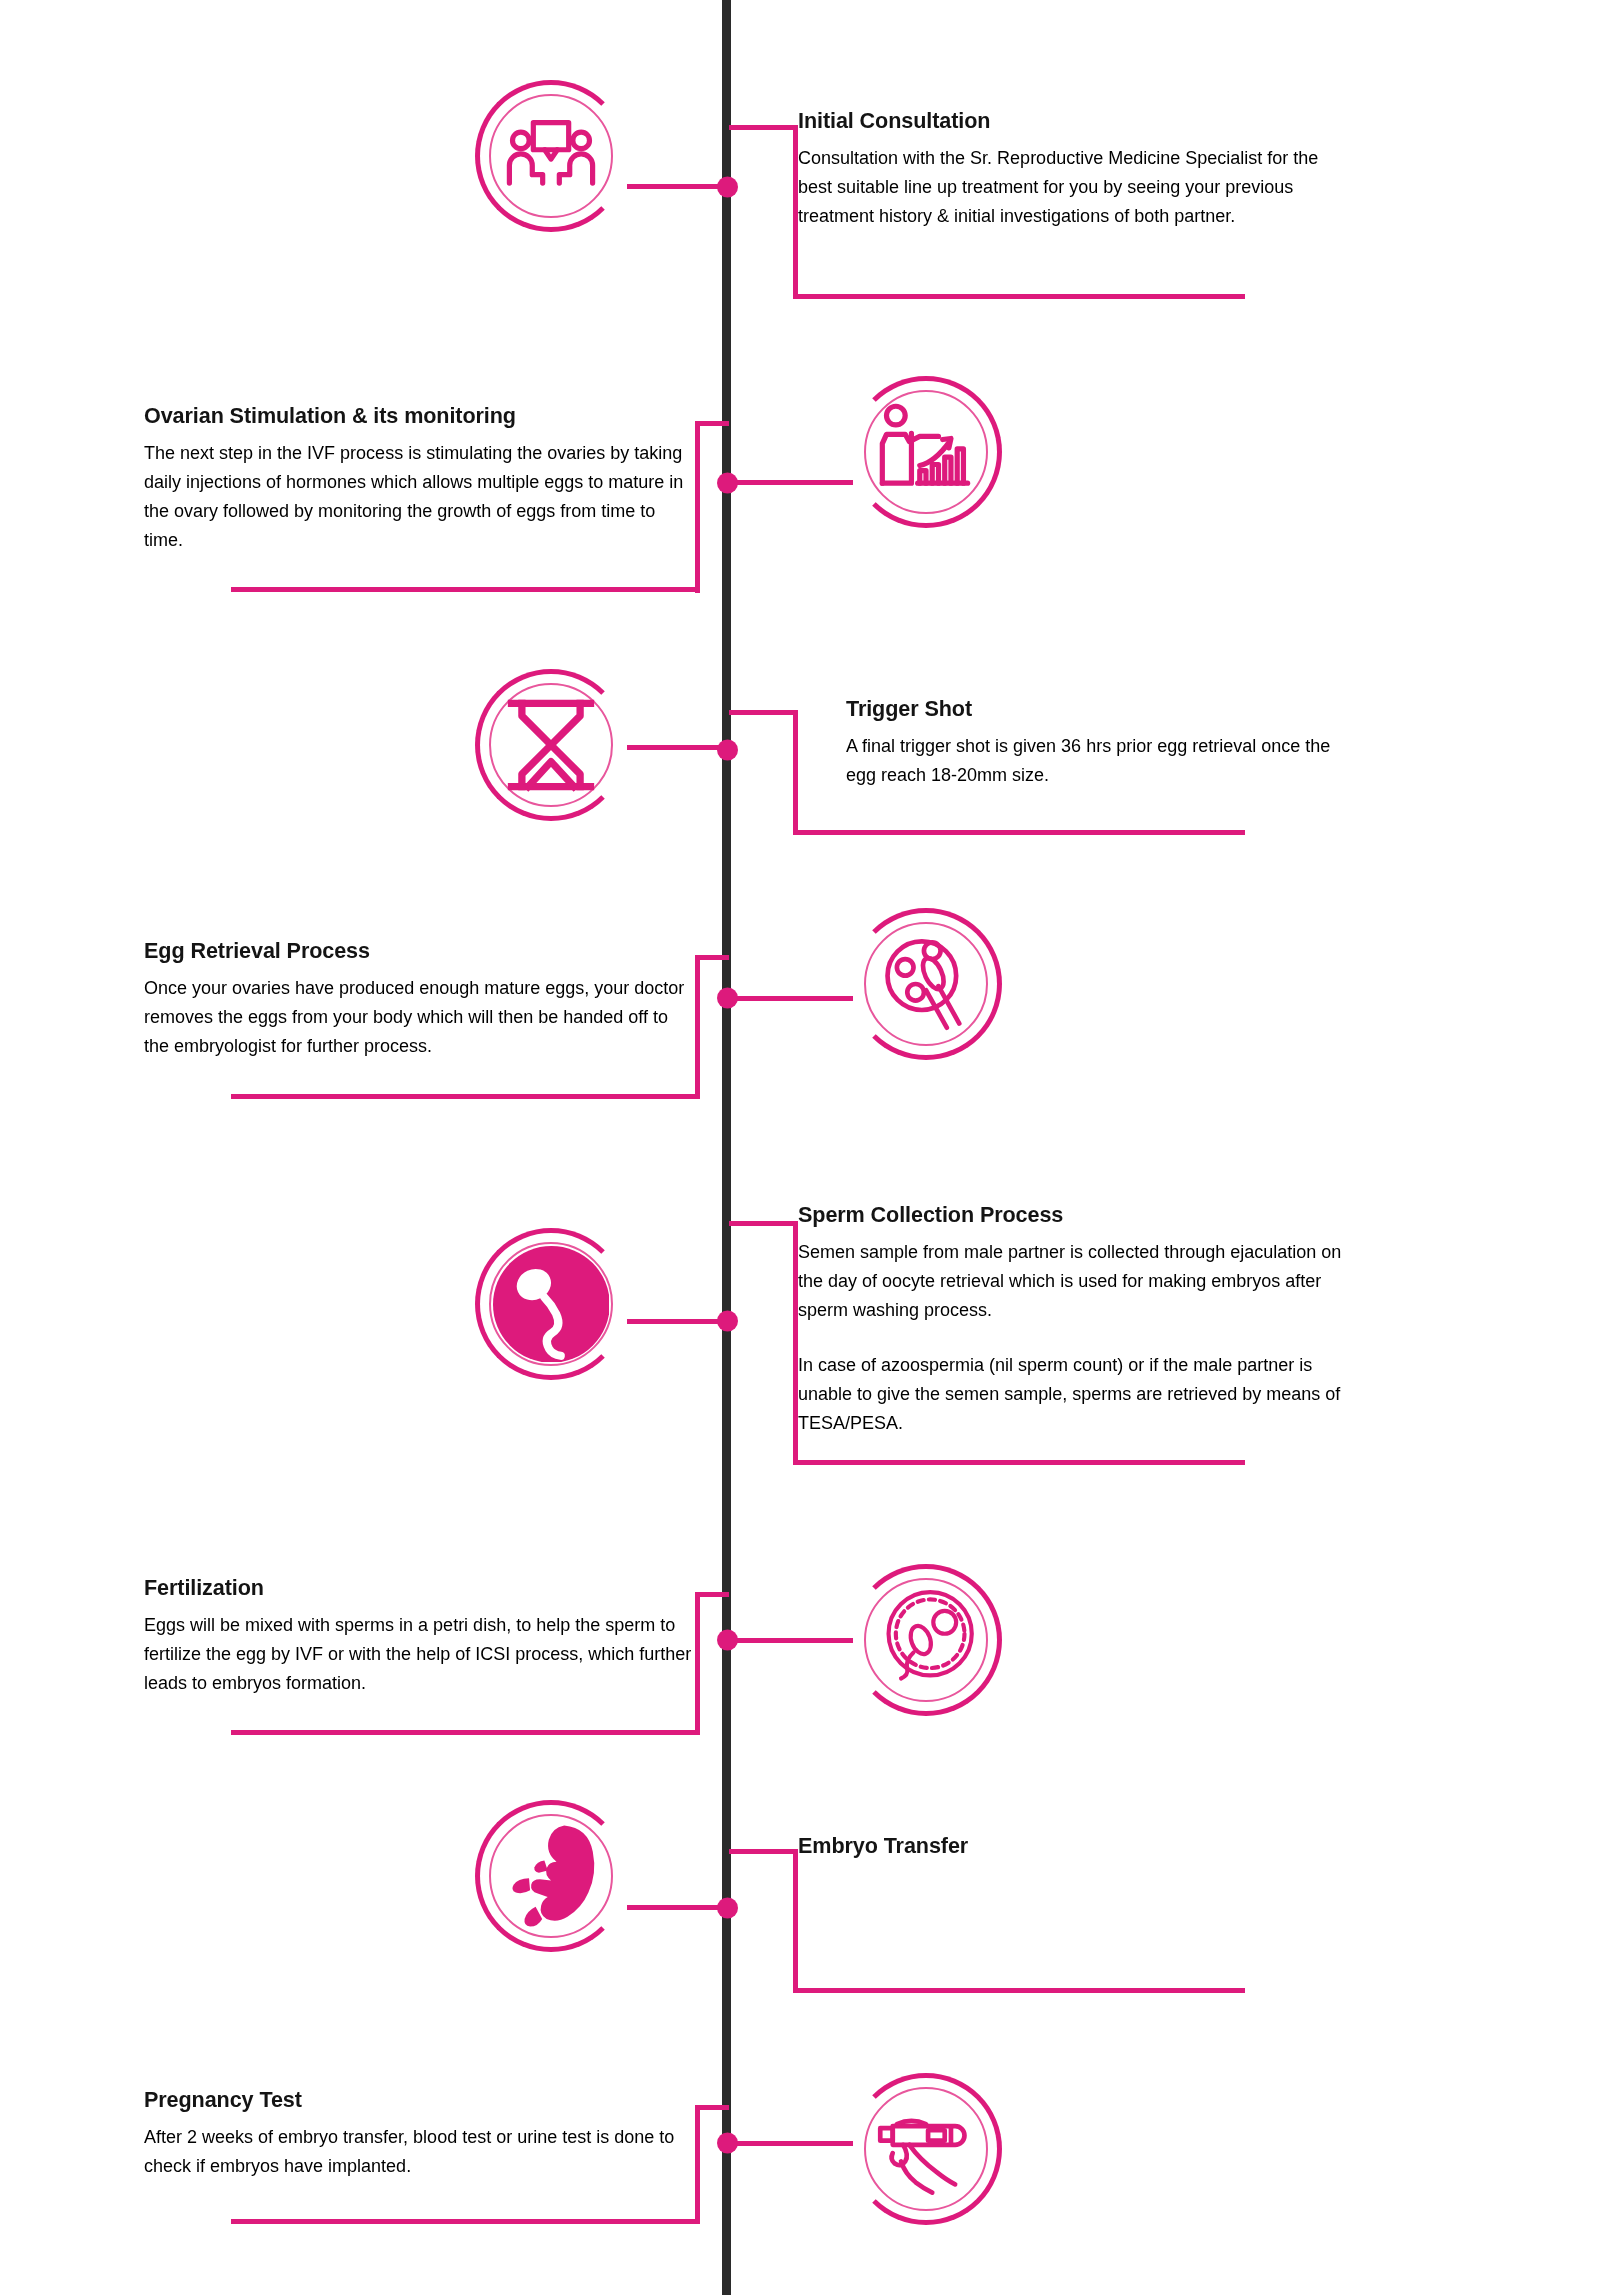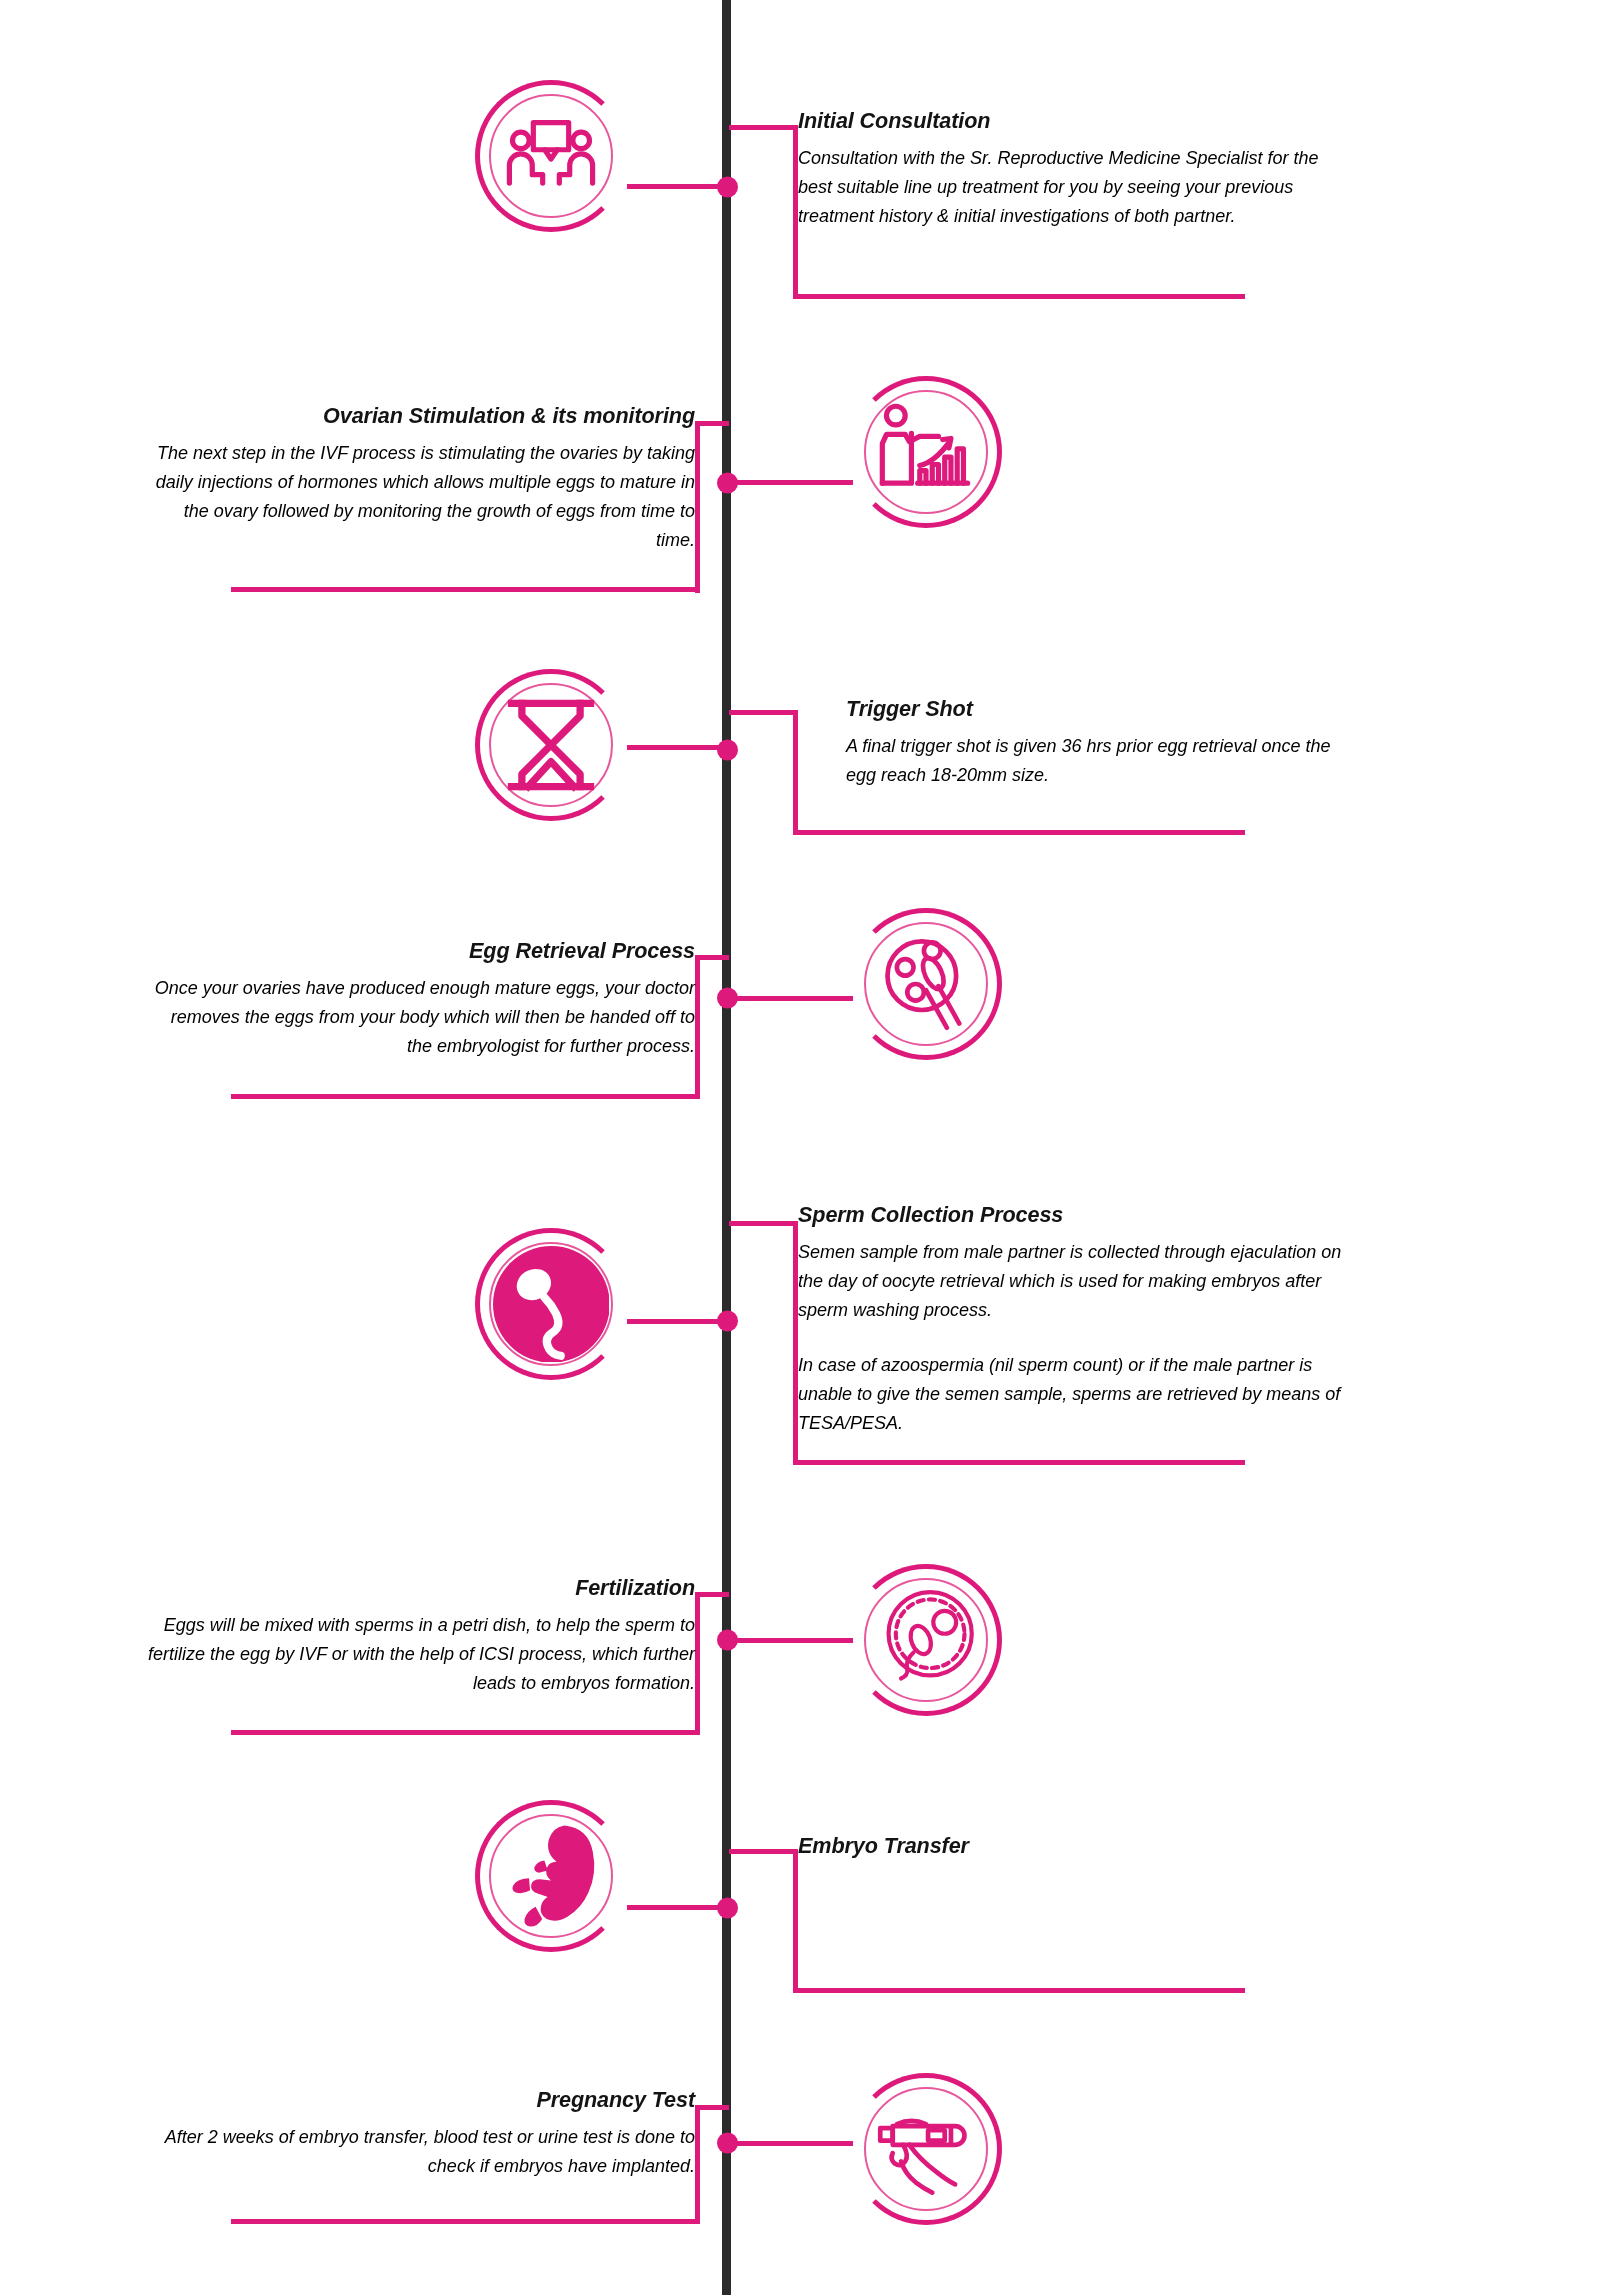--- a/index.html
+++ b/index.html
@@ -59,37 +59,37 @@
 
   
   .conn { position:absolute; background:#dd1a7c; }
   .conn-h  { height:4.8px; }
   .conn-v  { width:4.8px; }
   .conn-rule { height:4.8px; }
   
   .conn-stub { height:4.8px; }
 
   
-  .txt { position:absolute; width:551px;font-style:italic; }
+  .txt { position:absolute; width:551px; }
   .txt h2 {
     font-size:21.6px;
     font-weight:bold;
     color:#141414;
     letter-spacing:-0.1px;
     margin-bottom:10.4px;
     line-height:1.2;
   }
   .txt p {
     font-size:18px;
     line-height:29px;
     color:#000000;
   }
   .txt p + p { margin-top:26px; }
   .right-txt { text-align:left; }
-  .left-txt  { text-align:right; }
+  .left-txt  { }
 </style>
 </head>
 <body>
 
 <div id="spine"></div>
 
 <div class="spine-dot" style="top:187px"></div>
 <div class="spine-dot" style="top:483px"></div>
 <div class="spine-dot" style="top:750px"></div>
 <div class="spine-dot" style="top:998px"></div>

